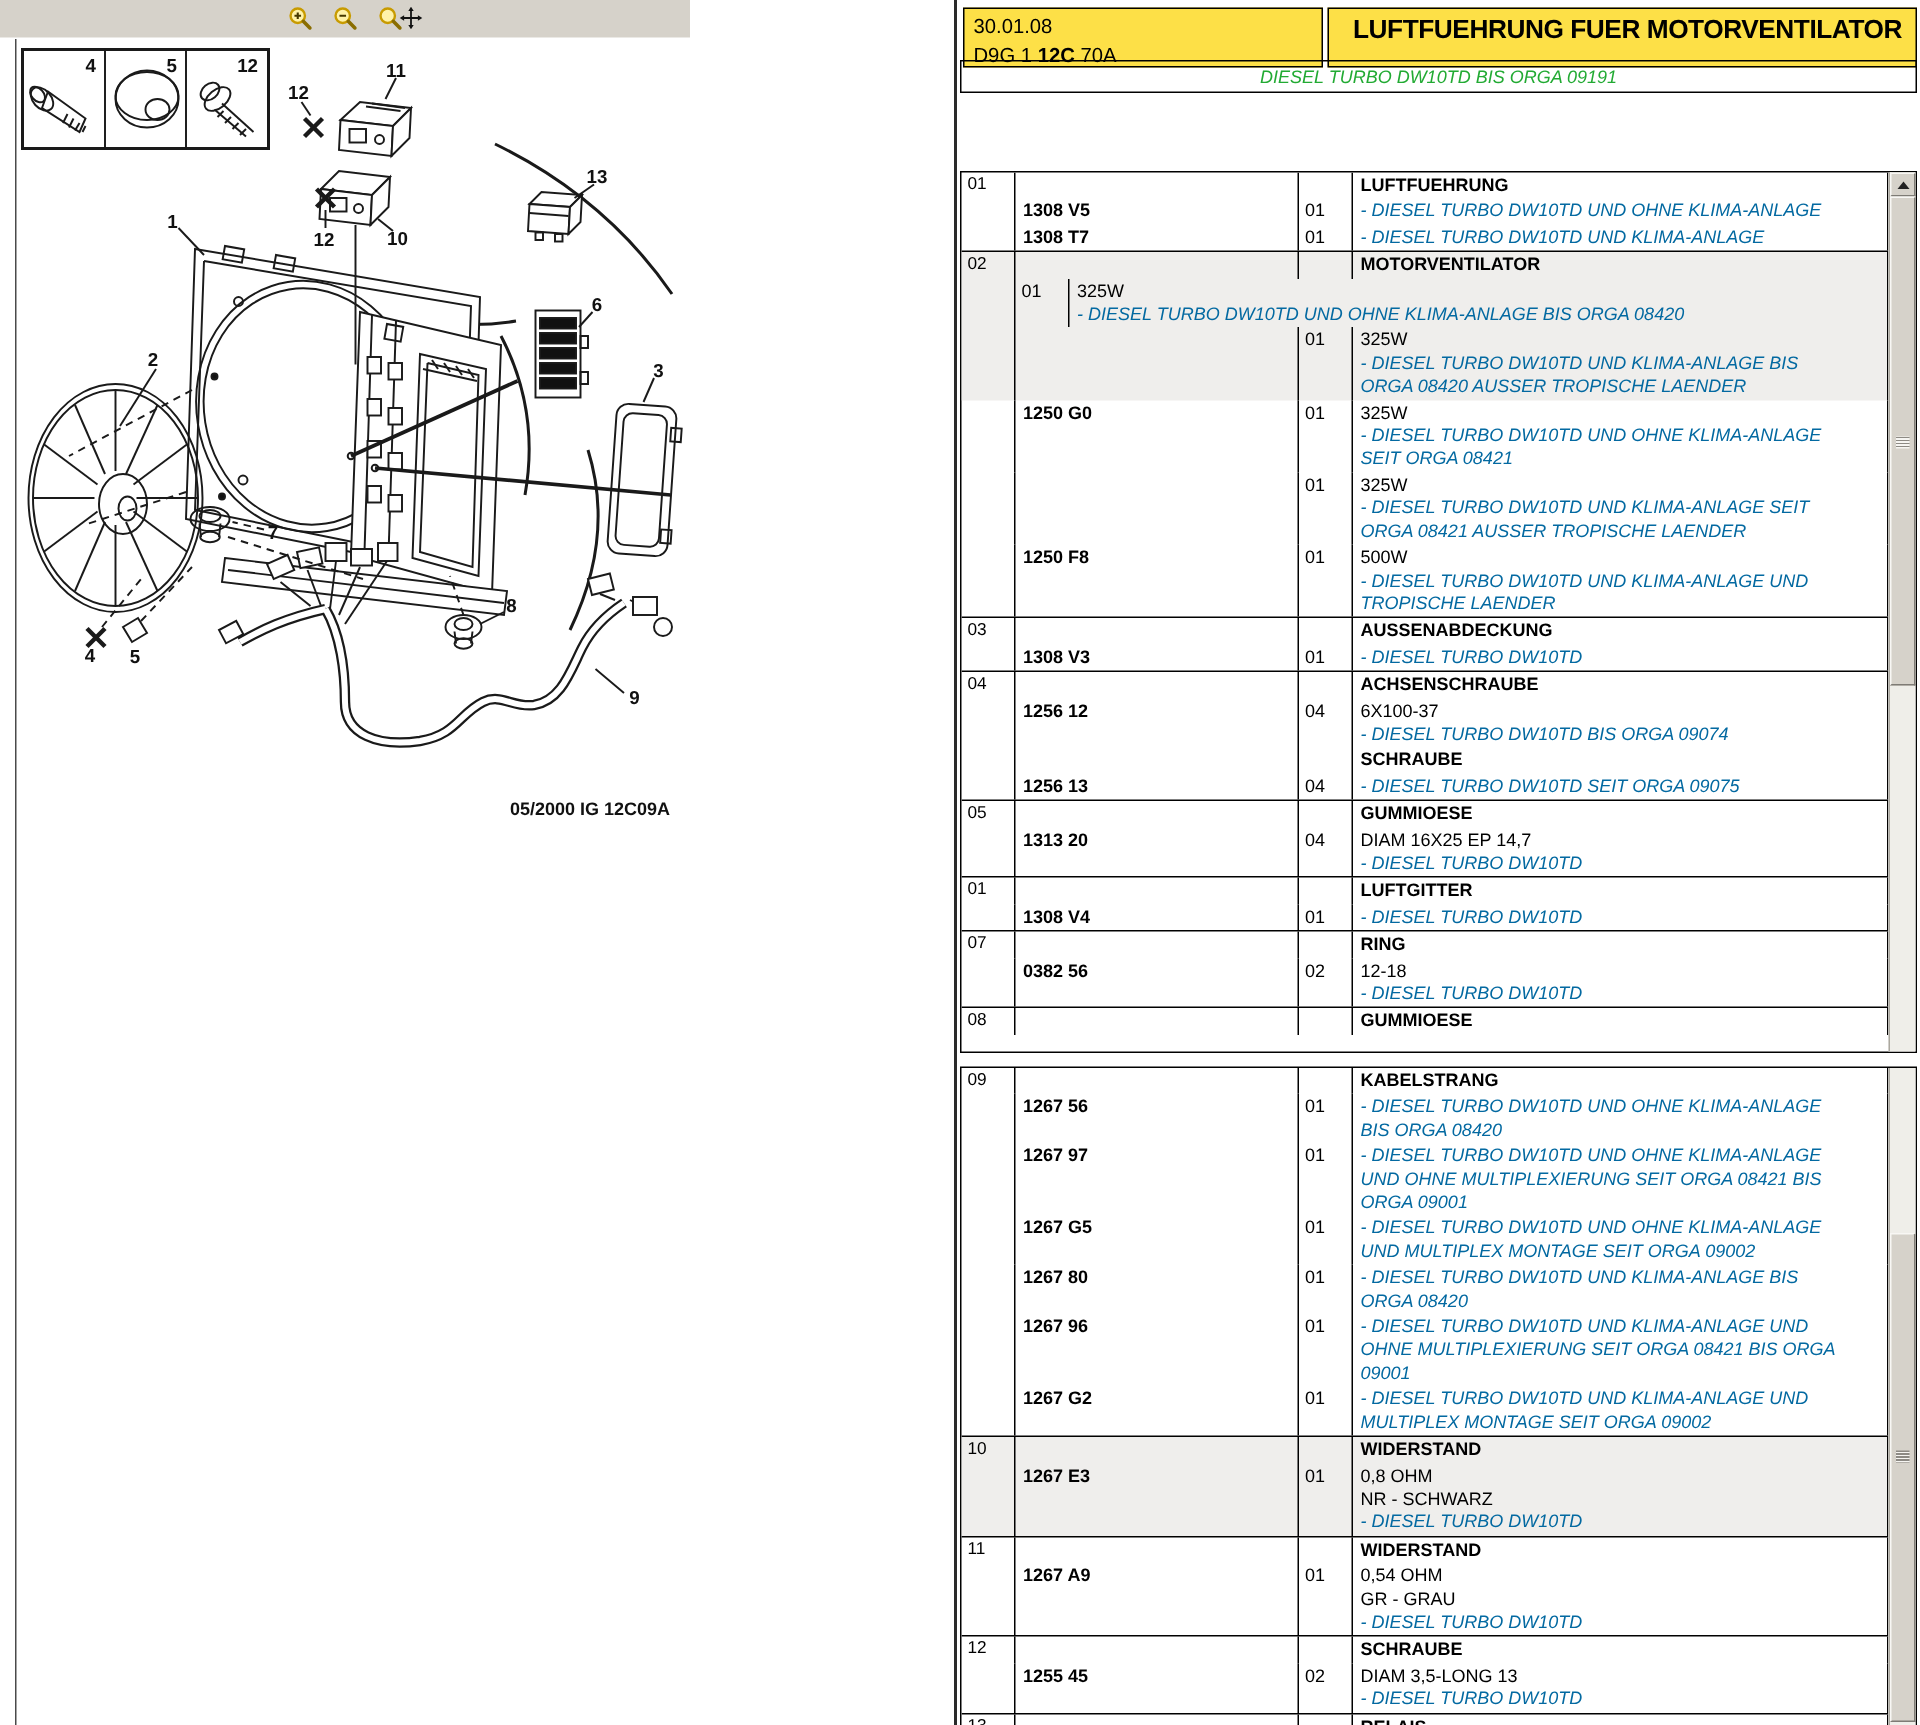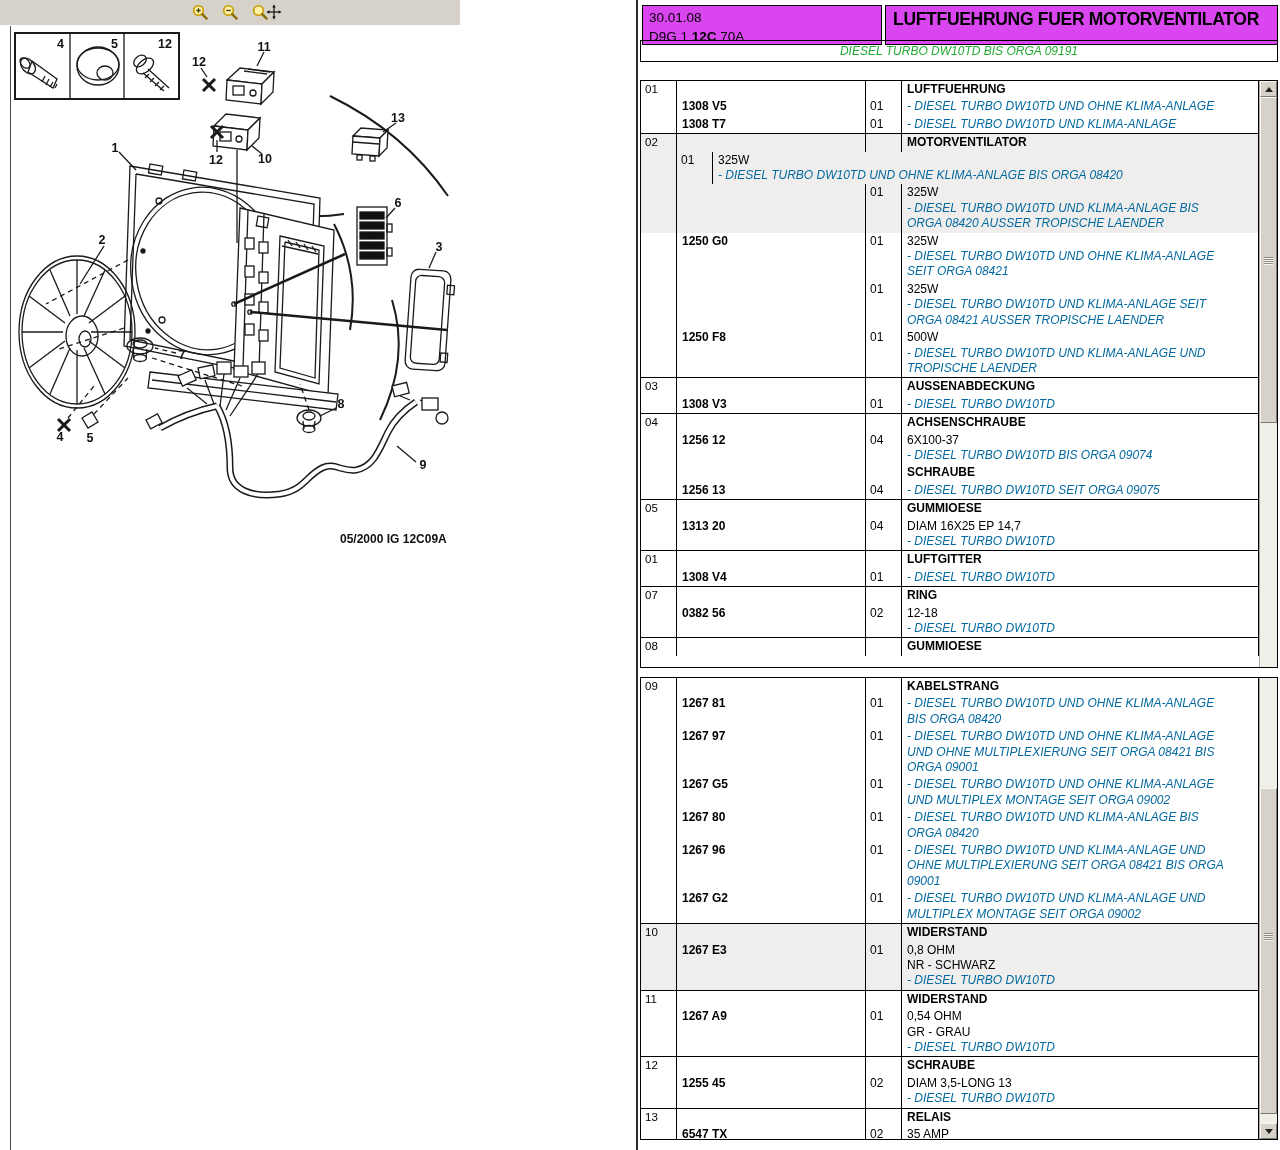--- a/index.html
+++ b/index.html
@@ -9,27 +9,27 @@
   #left-panel{left:0;top:0;width:636px;height:1150px;background:#fff;}
   #toolbar{left:0;top:0;width:460px;height:25px;background:#D6D2CA;border-bottom:1px solid #fff;}
   #toolbar-icons{left:192px;top:4px;display:flex;gap:13px;align-items:center;}
   #diagram-canvas{left:10px;top:26px;width:626px;height:1124px;border-left:1px solid #4a4a4a;}
   #diagram-svg{position:absolute;left:1px;top:2px;}
   svg text.callout{font:bold 12.5px "Liberation Sans",sans-serif;fill:#111;}
   svg text.inset-num{font:bold 12.5px "Liberation Sans",sans-serif;fill:#111;}
   svg text.footer{font:bold 12px "Liberation Sans",sans-serif;fill:#111;}
   
   #right-panel{left:636px;top:0;width:644px;height:1150px;background:#fff;border-left:2px solid #2a2a2a;}
-  .hdr-cell{position:absolute;border:1px solid #000;background:#d946ef;}
+  .hdr-cell{position:absolute;border:1px solid #000;background:#fde047;}
   #hdr-left{left:4px;top:5px;width:240px;height:40px;font-size:13.5px;line-height:19px;padding-left:6px;box-sizing:border-box;padding-top:2px;}
   #hdr-right{left:247px;top:5px;width:393px;height:40px;box-sizing:border-box;padding:3px 0 0 7px;
-             font-size:17.5px;font-weight:bold;letter-spacing:-0.3px;white-space:nowrap;}
+             font-size:17.5px;font-weight:bold;letter-spacing:-0.3px;white-space:nowrap;text-align:center;}
   #banner{left:2px;top:40px;width:638px;height:22px;border:1px solid #000;box-sizing:border-box;
           text-align:center;font-size:12px;font-style:italic;color:#22AA33;line-height:20px;}
-  .frame{position:absolute;left:2px;width:638px;border:1px solid #000;box-sizing:border-box;background:#fff;}
+  .frame{position:absolute;left:2px;width:638px;border:1px solid #000;box-sizing:border-box;background:#fff;margin-top:34px;}
   #frame-a{top:80px;height:588px;}
   #frame-b{top:677px;height:463px;}
   .tbody{position:absolute;left:0;top:0;bottom:0;right:18px;overflow:hidden;font-size:12px;line-height:15.4px;}
   .section{border-top:1px solid #000;}
   .section:first-child{border-top:none;}
   .trow{display:flex;align-items:stretch;}
   .trow.shaded{background:#EFEEEC;}
   .c-ref{width:31px;min-width:31px;border-right:1px solid #000;padding:1px 0 0 4px;font-size:11.5px;box-sizing:content-box;}
   .c-part{width:183px;min-width:183px;border-right:1px solid #000;padding:1px 0 0 5px;font-weight:bold;}
   .c-qty{width:31px;min-width:31px;border-right:1px solid #000;padding:1px 0 0 4px;}
@@ -572,21 +572,21 @@
           <div class="trow">
             <div class="c-ref">09</div>
             <div class="c-part"></div>
             <div class="c-qty"></div>
             <div class="c-desc">
               <div class="t-title">KABELSTRANG</div>
             </div>
           </div>
           <div class="trow">
             <div class="c-ref"></div>
-            <div class="c-part">1267 81</div>
+            <div class="c-part">1267 56</div>
             <div class="c-qty">01</div>
             <div class="c-desc">
               <div class="t-variant">- DIESEL TURBO DW10TD UND OHNE KLIMA-ANLAGE BIS ORGA 08420</div>
             </div>
           </div>
           <div class="trow">
             <div class="c-ref"></div>
             <div class="c-part">1267 97</div>
             <div class="c-qty">01</div>
             <div class="c-desc">

